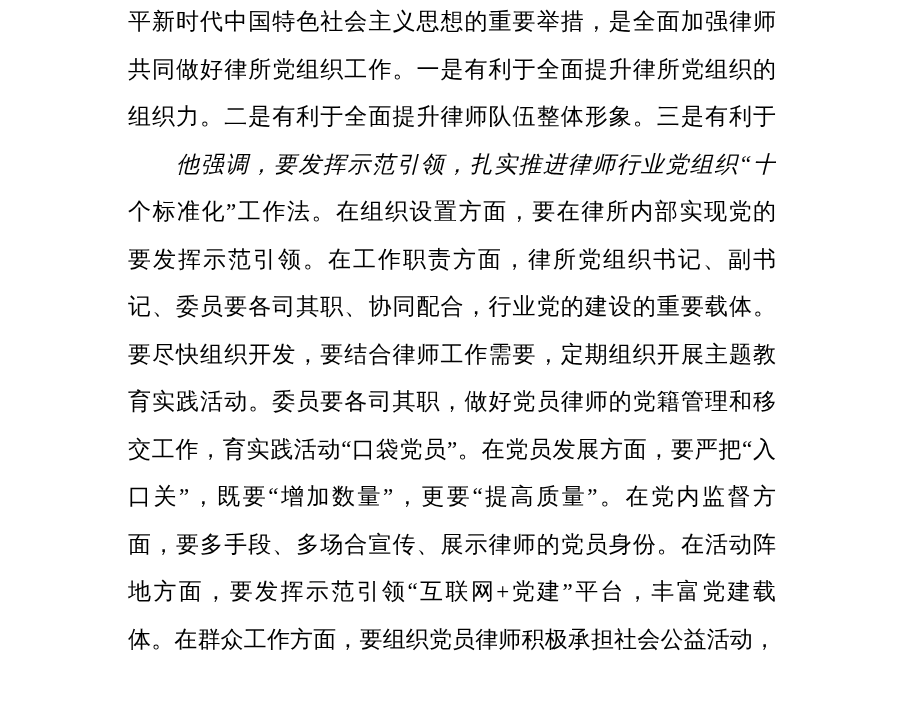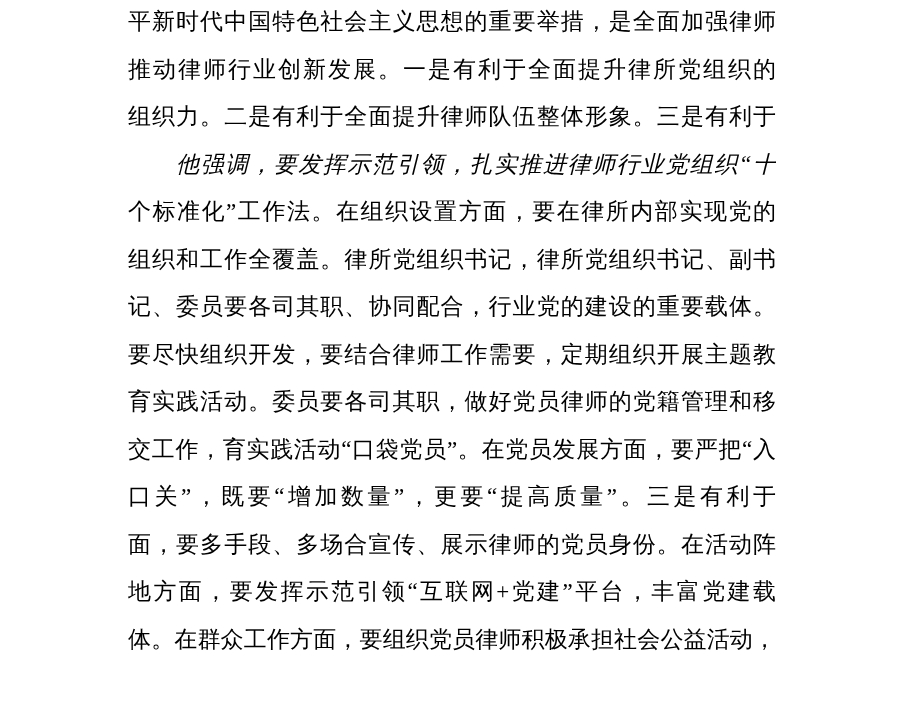--- a/index.html
+++ b/index.html
@@ -43,27 +43,27 @@
     text-indent: 48px;
     font-style: italic;
   }
 </style>
 </head>
 <body>
 
 <div class="page">
   <div class="text-block">
     <div class="line">平新时代中国特色社会主义思想的重要举措，是全面加强律师</div>
-    <div class="line">推动律师行业创新发展。一是有利于全面提升律所党组织的</div>
+    <div class="line">共同做好律所党组织工作。一是有利于全面提升律所党组织的</div>
     <div class="line">组织力。二是有利于全面提升律师队伍整体形象。三是有利于</div>
     <div class="line indent">他强调，要发挥示范引领，扎实推进律师行业党组织“十</div>
     <div class="line">个标准化”工作法。在组织设置方面，要在律所内部实现党的</div>
-    <div class="line">组织和工作全覆盖。律所党组织书记，律所党组织书记、副书</div>
+    <div class="line">要发挥示范引领。在工作职责方面，律所党组织书记、副书</div>
     <div class="line">记、委员要各司其职、协同配合，行业党的建设的重要载体。</div>
     <div class="line">要尽快组织开发，要结合律师工作需要，定期组织开展主题教</div>
     <div class="line">育实践活动。委员要各司其职，做好党员律师的党籍管理和移</div>
     <div class="line">交工作，育实践活动“口袋党员”。在党员发展方面，要严把“入</div>
-    <div class="line">口关”，既要“增加数量”，更要“提高质量”。三是有利于</div>
+    <div class="line">口关”，既要“增加数量”，更要“提高质量”。在党内监督方</div>
     <div class="line">面，要多手段、多场合宣传、展示律师的党员身份。在活动阵</div>
     <div class="line">地方面，要发挥示范引领“互联网+党建”平台，丰富党建载</div>
     <div class="line">体。在群众工作方面，要组织党员律师积极承担社会公益活动，</div>
   </div>
 </div>
 
 </body></html>

